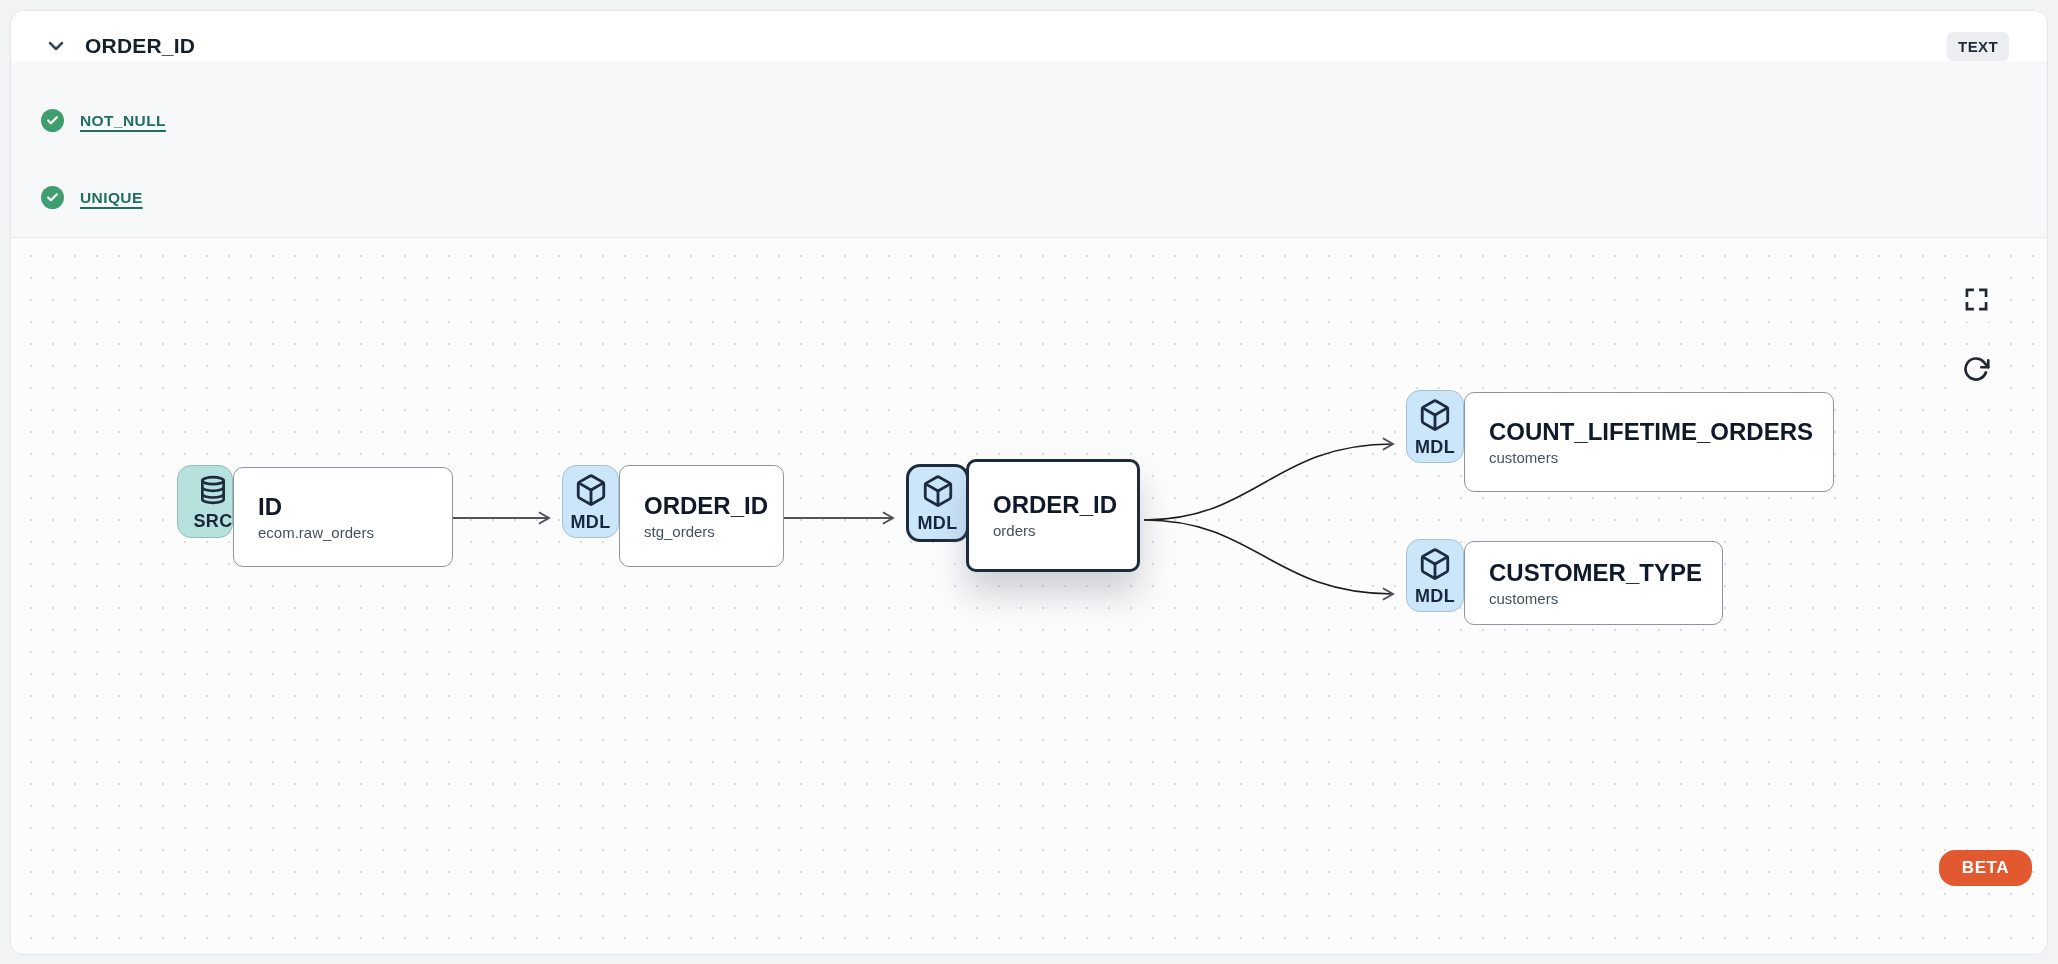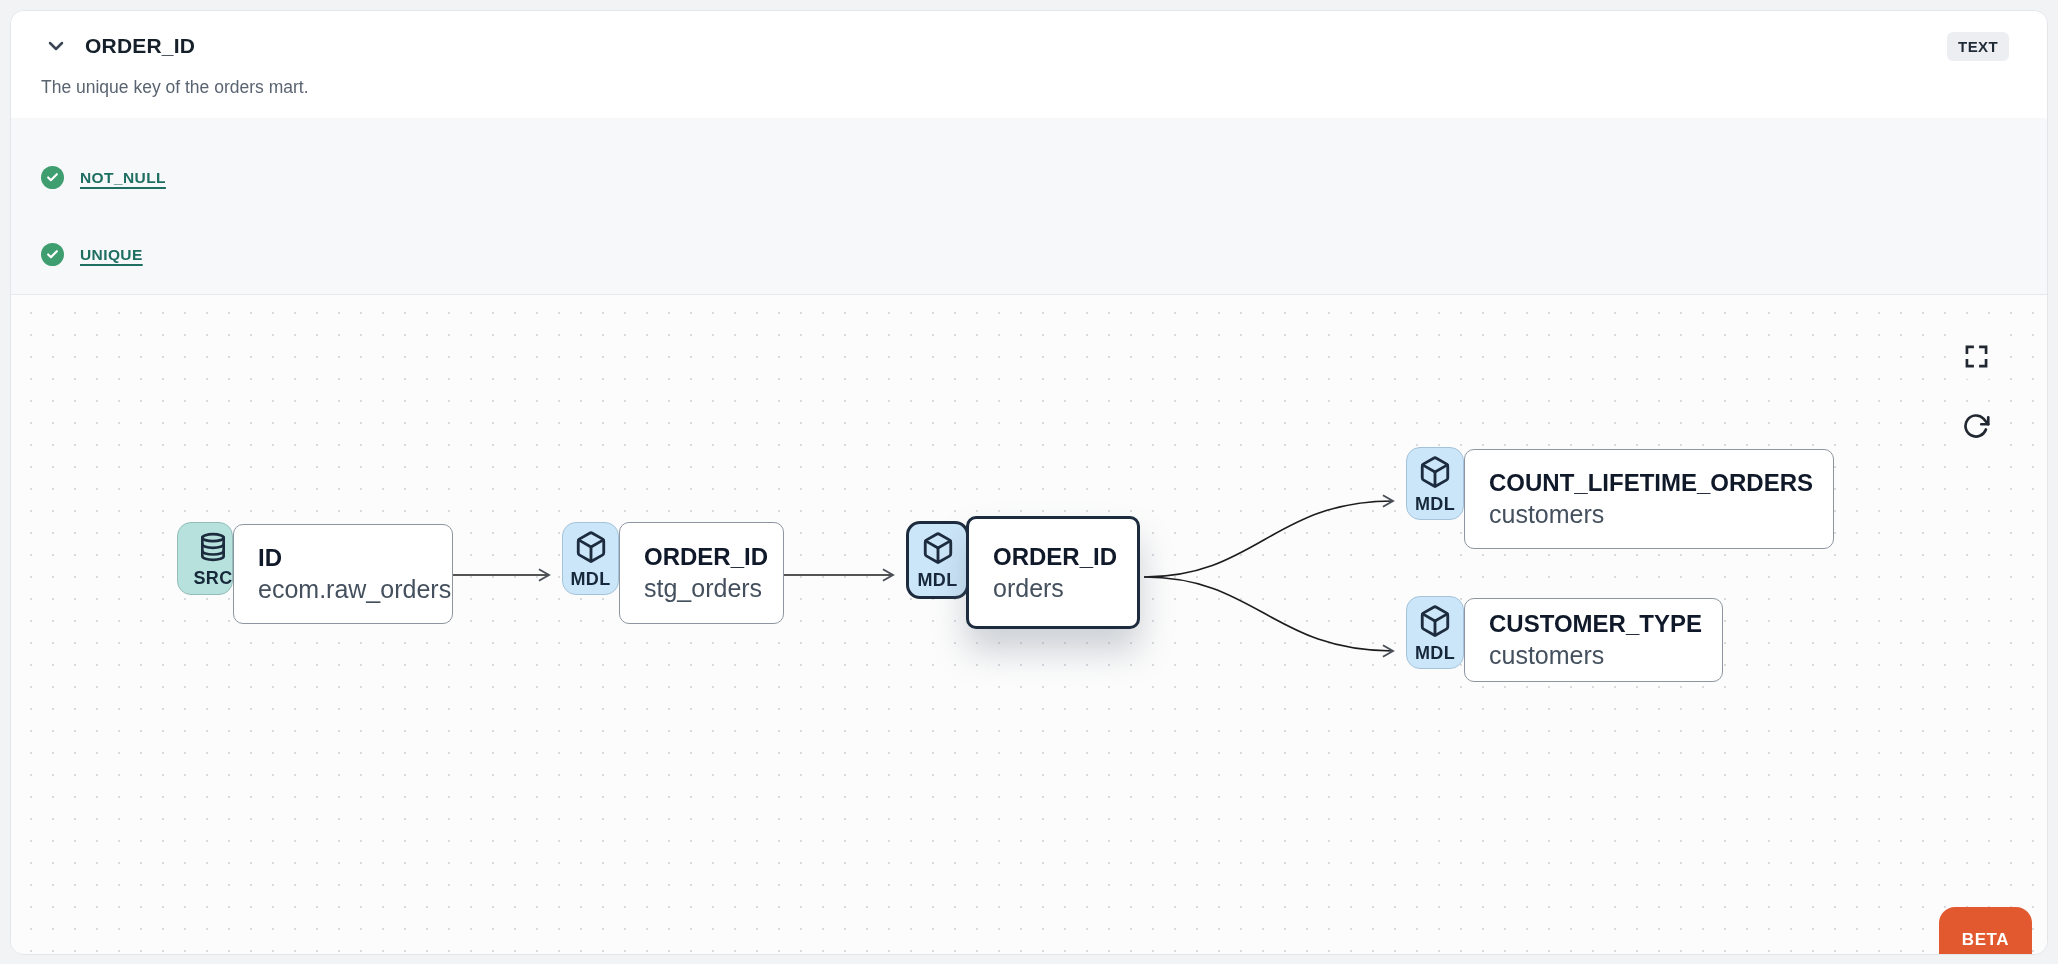--- a/index.html
+++ b/index.html
@@ -136,21 +136,21 @@
     z-index: 2;
   }
   .ncard .ntitle {
     font-size: 24px;
     font-weight: 700;
     color: #10192a;
     line-height: 1.05;
     white-space: nowrap;
   }
   .ncard .nsub {
-    font-size: 25px;
+    font-size: 15px;
     color: #44505e;
     line-height: 1.05;
     white-space: nowrap;
   }
   .node.selected .nbadge { border: 3px solid #1c2b3d; }
   .node.selected .ncard {
     border: 3.5px solid #1c2b3d;
     box-shadow: 0 22px 34px rgba(110, 122, 136, 0.33);
   }
 
@@ -162,21 +162,21 @@
     border-radius: 9px;
     background: rgba(252,252,252,0.95);
     display: flex; align-items: center; justify-content: center;
     cursor: pointer;
   }
   .ctl-btn svg { stroke: #222831; }
 
   .beta-btn {
     position: absolute;
     left: 1928px; top: 612px;
-    width: 93px; height: 65px;
+    width: 93px; height: 36px;
     background: #e2592f;
     border: none;
     border-radius: 16px;
     color: #ffffff;
     font-family: "Liberation Sans", sans-serif;
     font-size: 17px;
     font-weight: 700;
     letter-spacing: 0.6px;
     cursor: pointer;
   }
@@ -191,21 +191,20 @@
       <button class="chev-btn">
         <span style="display:flex">
           <svg width="24" height="24" viewBox="0 0 24 24" fill="none" stroke-width="2.5" stroke-linecap="round" stroke-linejoin="round">
               <polyline points="6 9 12 15 18 9"></polyline>
             </svg>
         </span>
       </button>
       <div class="hdr-title">ORDER_ID</div>
       <div class="type-badge">TEXT</div>
     </div>
-    <div class="hdr-desc">The unique key of the orders mart.</div>
   </div>
 
   <div class="tests">
     <div class="test-row">
       <span class="check-circle">
         <svg width="13" height="13" viewBox="0 0 24 24" fill="none" stroke-width="4" stroke-linecap="round" stroke-linejoin="round">
             <polyline points="20 6 9 17 4 12"></polyline>
           </svg>
       </span>
       <a class="test-link">NOT_NULL</a>

